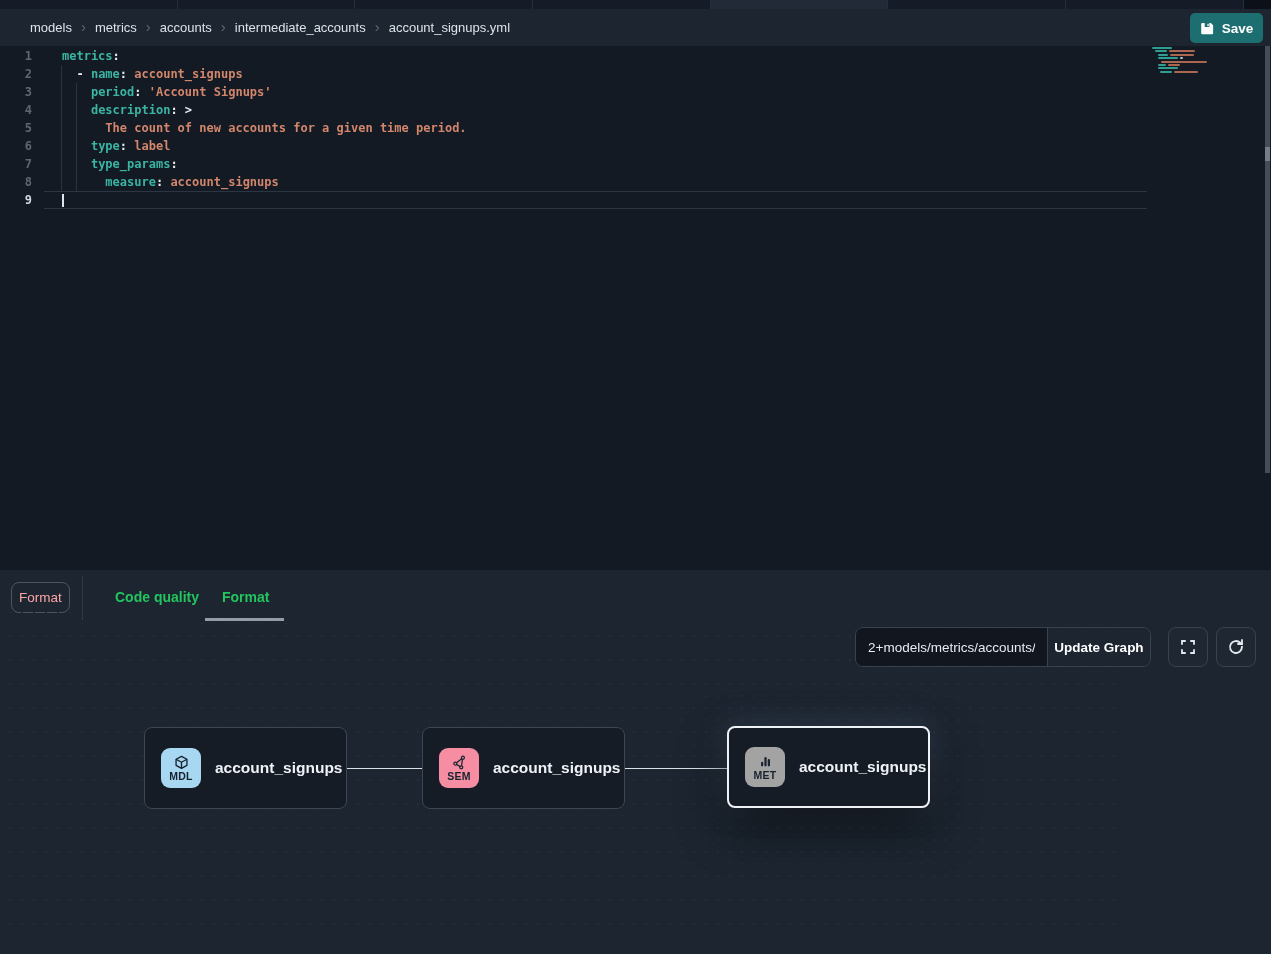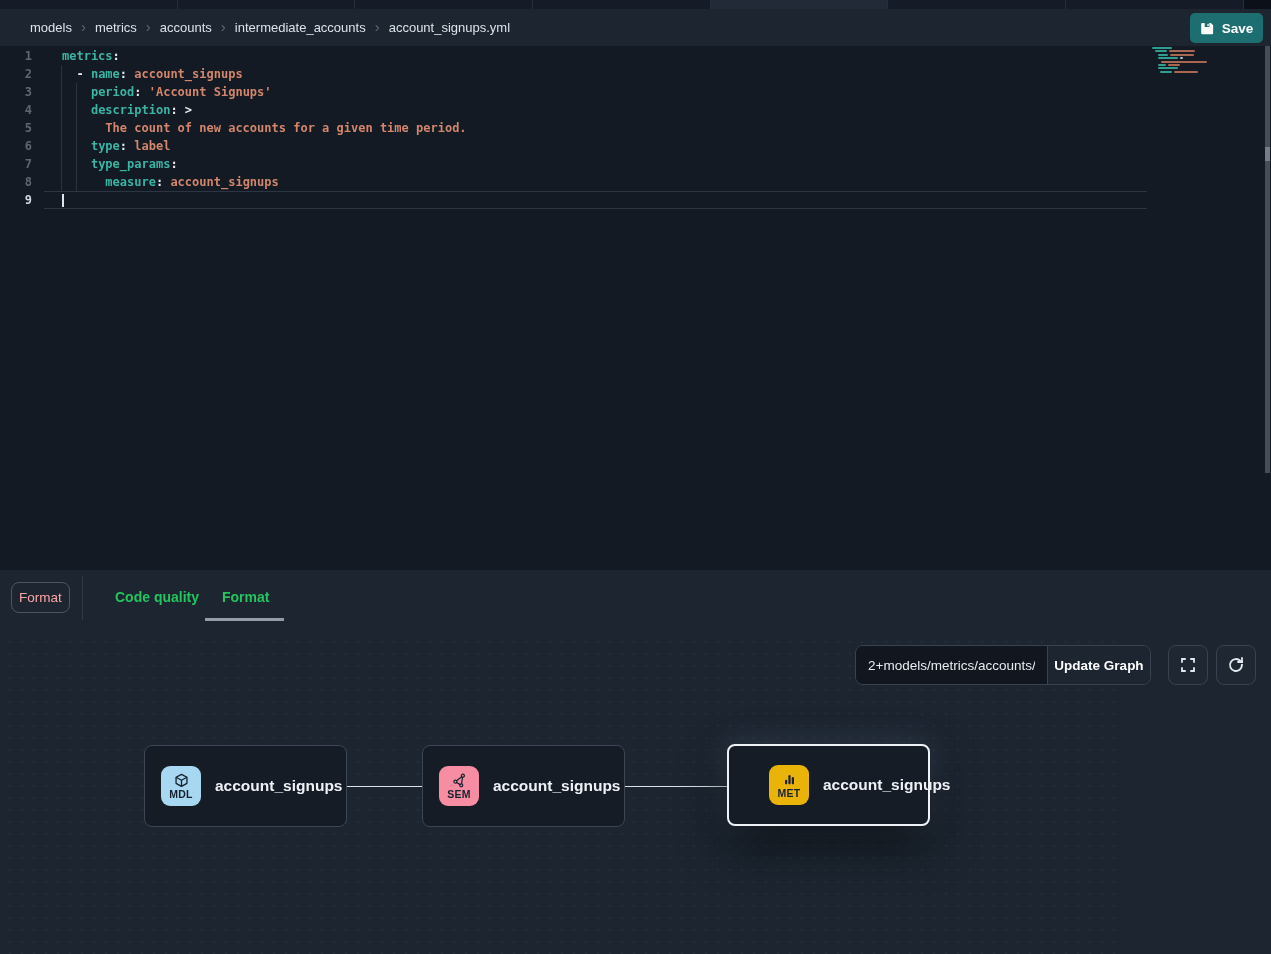--- a/index.html
+++ b/index.html
@@ -64,21 +64,21 @@
     color:#fca5a5; font-size:13.5px; font-family:"Liberation Sans",sans-serif; cursor:pointer;
   }
   .panel-divider { position:absolute; left:82px; top:6px; width:1px; height:44px; background:#323c49; }
   .panel-tab { position:absolute; top:19px; font-size:14px; font-weight:600; color:#22c55e; cursor:pointer; }
   .tab-codequality { left:115px; }
   .tab-lineage { left:222px; }
   .tab-underline { position:absolute; left:205px; top:48px; width:79px; height:3px; background:#959ca7; }
 
   
   .canvas {
-    position:absolute; left:0; top:60px; width:1119px; height:324px;
+    position:absolute; left:0; top:42px; width:1119px; height:324px;
     background-image:radial-gradient(#242d3a 1px, transparent 1.4px);
     background-size:12px 12px; background-position:4px 6px;
   }
   .controls { position:absolute; left:855px; top:15px; height:40px; display:flex; }
   .filter-group { display:flex; width:296px; height:40px; border:1px solid #39424e; border-radius:8px; overflow:hidden; }
   .filter-input {
     width:191px; height:100%; background:#11161f; border:none; outline:none;
     color:#e8ecf0; font-size:13.5px; padding:0 12px; font-family:"Liberation Sans",sans-serif;
   }
   .update-btn {
@@ -106,21 +106,21 @@
   .node-1 { left:117px; top:115px;margin-left:27px; }
   .node-2 { left:422px; top:115px; }
   .node-3 { left:727px; top:114px; }
   .badge {
     width:40px; height:40px; border-radius:9px; flex:none;
     display:flex; flex-direction:column; align-items:center; justify-content:center;
     color:#16222e; padding-top:2px;
   }
   .badge-mdl { background:#a7d7f1; }
   .badge-sem { background:#f78da3; }
-  .badge-met { background:#eab308;margin-left:24px; }
+  .badge-met { background:#a3a3a3; }
   .badge-text { font-size:10.5px; font-weight:700; letter-spacing:.3px; line-height:1.1; margin-top:1px; }
   .node-label { color:#eef1f5; font-size:15.5px; font-weight:600; margin-left:14px; }
   .edge { position:absolute; height:1.5px; background:#dbe0e6; }
   .edge-1 { left:320px; top:155.5px; width:102px; }
   .edge-2 { left:625px; top:155.5px; width:102px; }
 </style>
 </head>
 <body>
 
 <div id="app">

